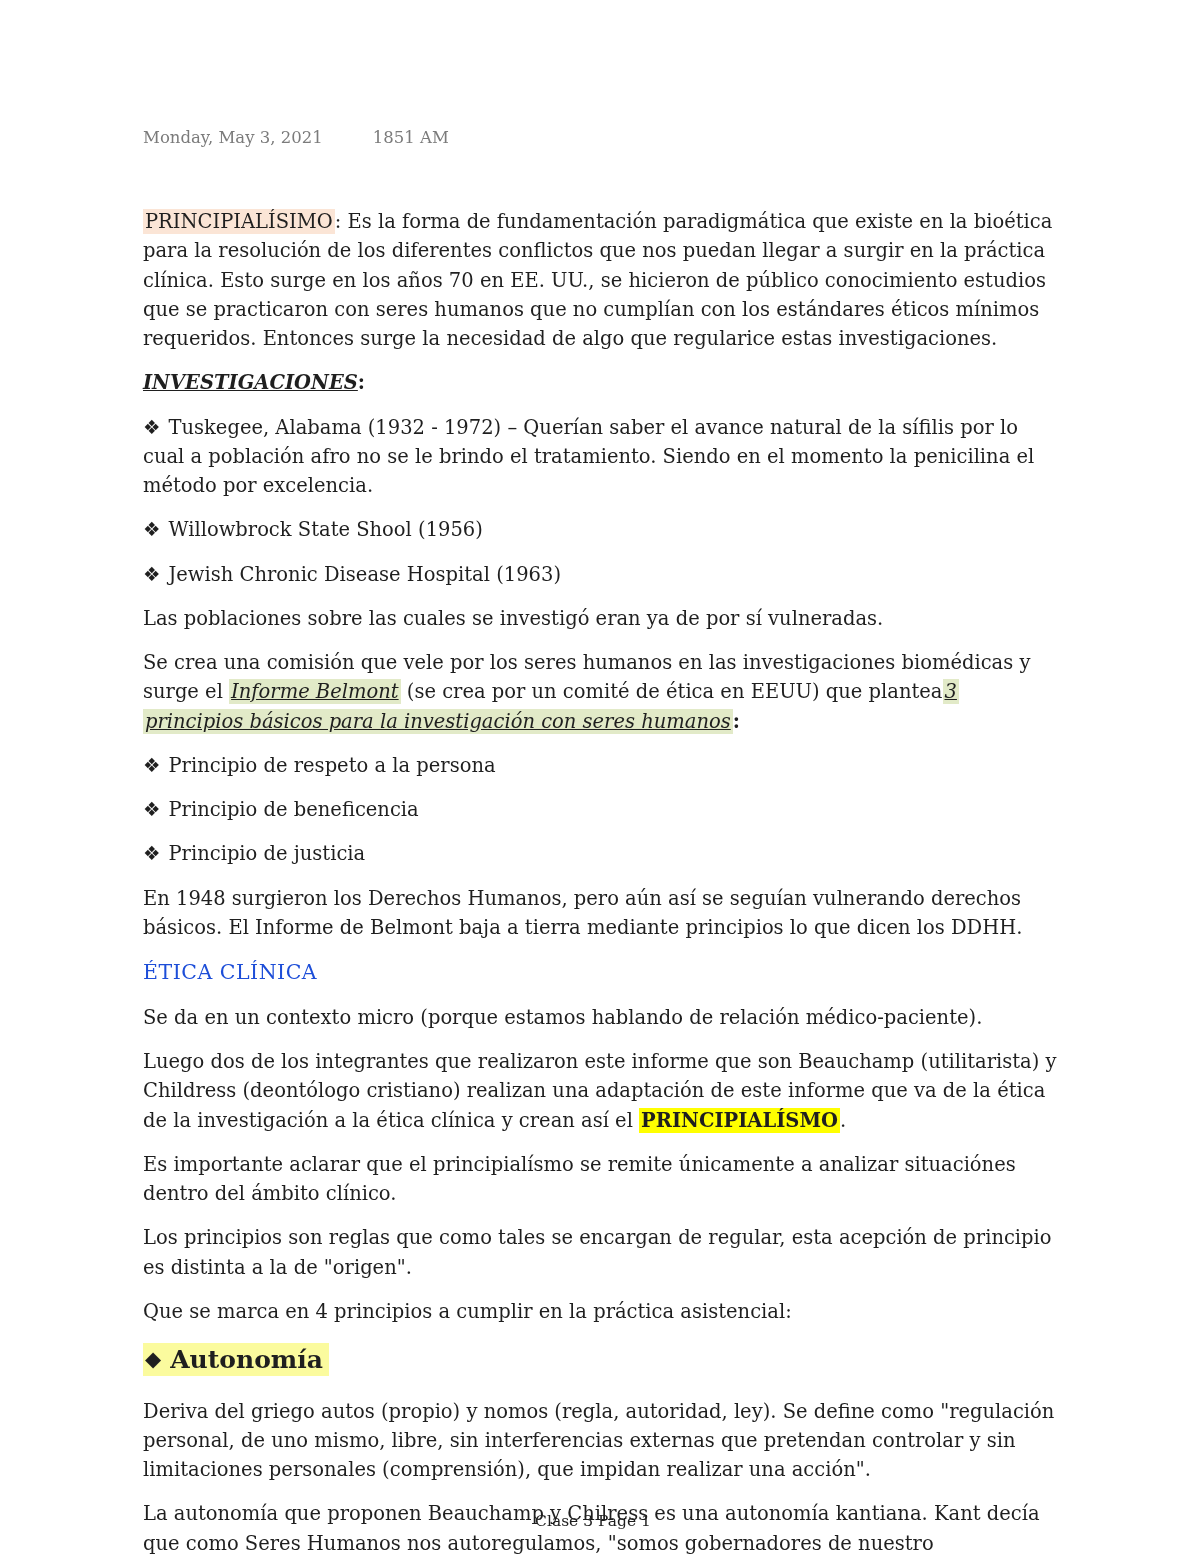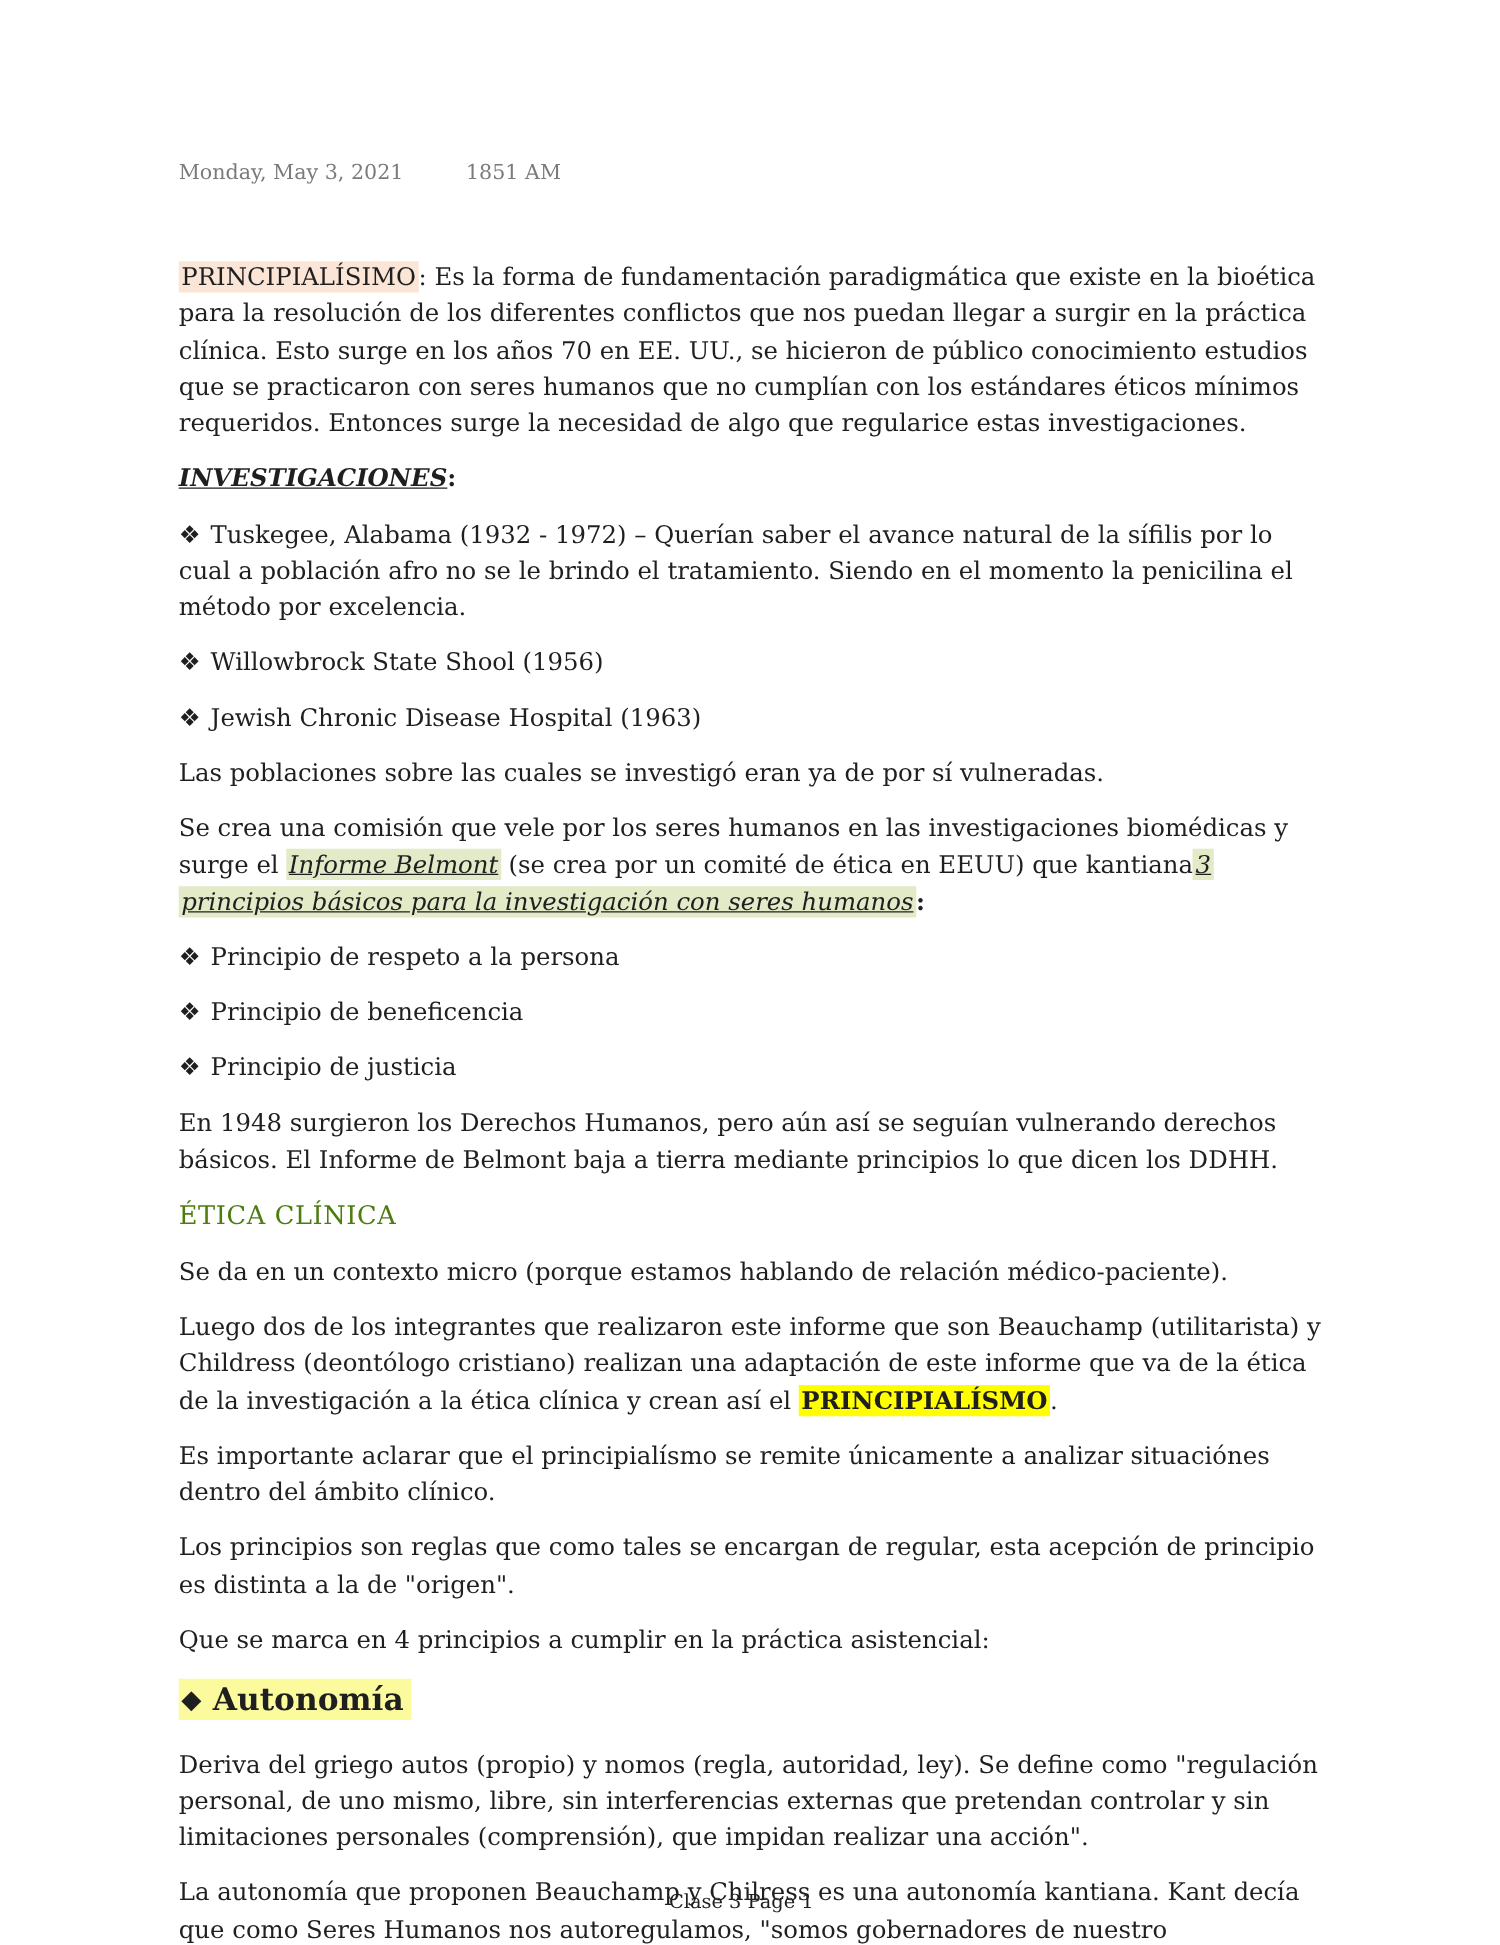--- a/index.html
+++ b/index.html
@@ -24,21 +24,21 @@
     background:#E2EAC8;padding:1px 2px;
     font-style:italic;text-decoration:underline;
     -webkit-box-decoration-break:clone;box-decoration-break:clone;
   }
   .hl-yellow{background:#FFFF00;font-weight:bold;padding:1px 2px;}
   .hl-paleyellow{background:#FBFB9E;padding:2px 6px 2px 2px;}
   .heading-inv{
     font-weight:bold;font-style:italic;text-decoration:underline;
   }
   .heading-purple{
-    color:#4d7c0f;
+    color:#1d4ed8;
     font-size:20.5px;
     margin:0 0 15px 0;
     font-weight:normal;
     letter-spacing:0.5px;
   }
   .bullet-para{margin:0 0 15px 0;}
   .bullet-glyph{margin-right:8px;}
   .autonomia-heading{
     font-size:25px;font-weight:bold;
     margin:6px 0 18px 0;
@@ -70,21 +70,21 @@
     <p class="para"><span class="heading-inv">INVESTIGACIONES</span><b>:</b></p>
 
     <p class="bullet-para"><span class="bullet-glyph">❖</span><span>Tuskegee, Alabama (1932 - 1972) – Querían saber el avance natural de la sífilis por lo cual a población afro no se le brindo el tratamiento. Siendo en el momento la penicilina el método por excelencia.</span></p>
 
     <p class="bullet-para"><span class="bullet-glyph">❖</span><span>Willowbrock State Shool (1956)</span></p>
 
     <p class="bullet-para"><span class="bullet-glyph">❖</span><span>Jewish Chronic Disease Hospital (1963)</span></p>
 
     <p class="para">Las poblaciones sobre las cuales se investigó eran ya de por sí vulneradas.</p>
 
-    <p class="para"><span>Se crea una comisión que vele por los seres humanos en las investigaciones biomédicas y surge el </span><span class="hl-green">Informe Belmont</span><span> (se crea por un comité de ética en EEUU) que kantiana</span><span class="hl-green">3 principios básicos para la investigación con seres humanos</span><b>:</b></p>
+    <p class="para"><span>Se crea una comisión que vele por los seres humanos en las investigaciones biomédicas y surge el </span><span class="hl-green">Informe Belmont</span><span> (se crea por un comité de ética en EEUU) que plantea</span><span class="hl-green">3 principios básicos para la investigación con seres humanos</span><b>:</b></p>
 
     <p class="bullet-para"><span class="bullet-glyph">❖</span><span>Principio de respeto a la persona</span></p>
 
     <p class="bullet-para"><span class="bullet-glyph">❖</span><span>Principio de beneficencia</span></p>
 
     <p class="bullet-para"><span class="bullet-glyph">❖</span><span>Principio de justicia</span></p>
 
     <p class="para">En 1948 surgieron los Derechos Humanos, pero aún así se seguían vulnerando derechos básicos. El Informe de Belmont baja a tierra mediante principios lo que dicen los DDHH.</p>
 
     <h2 class="heading-purple">ÉTICA CLÍNICA</h2>

